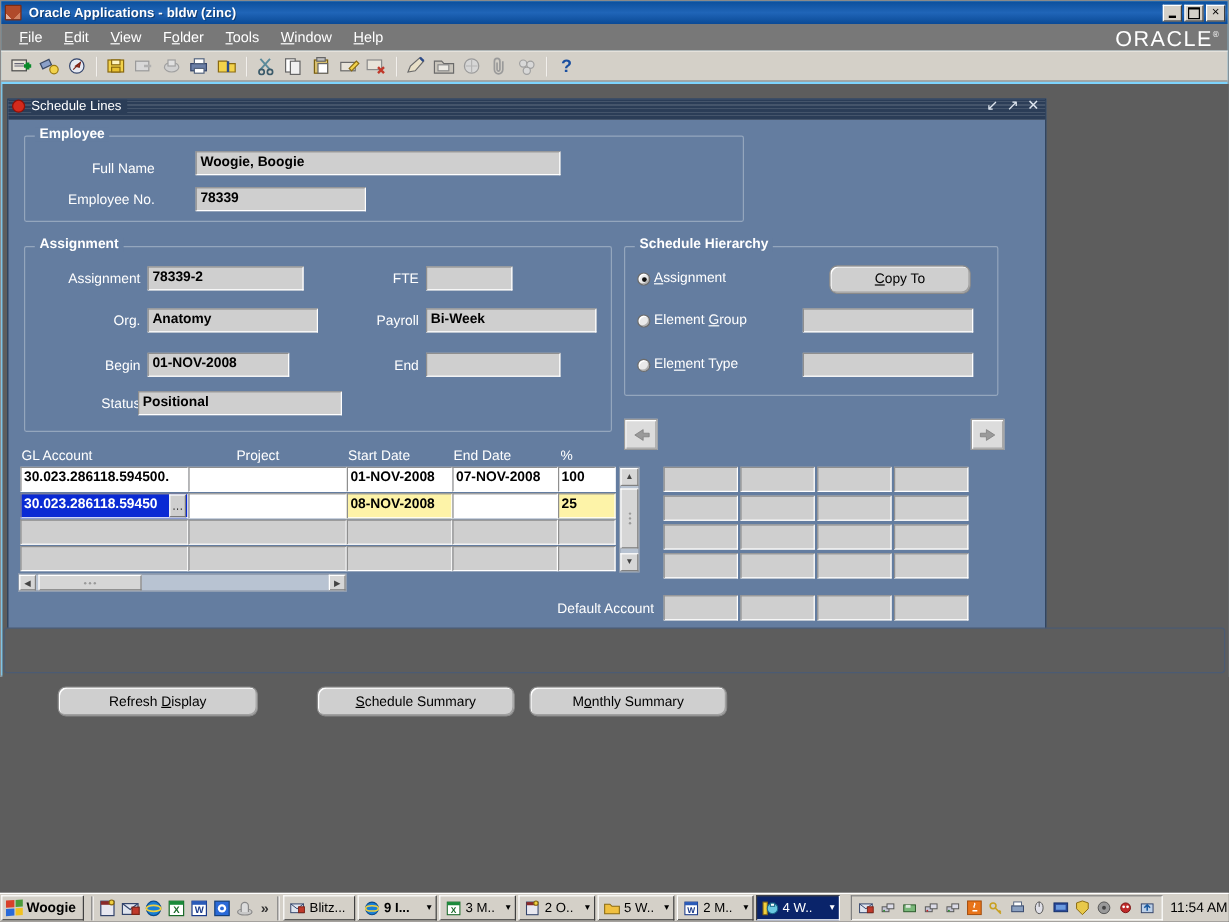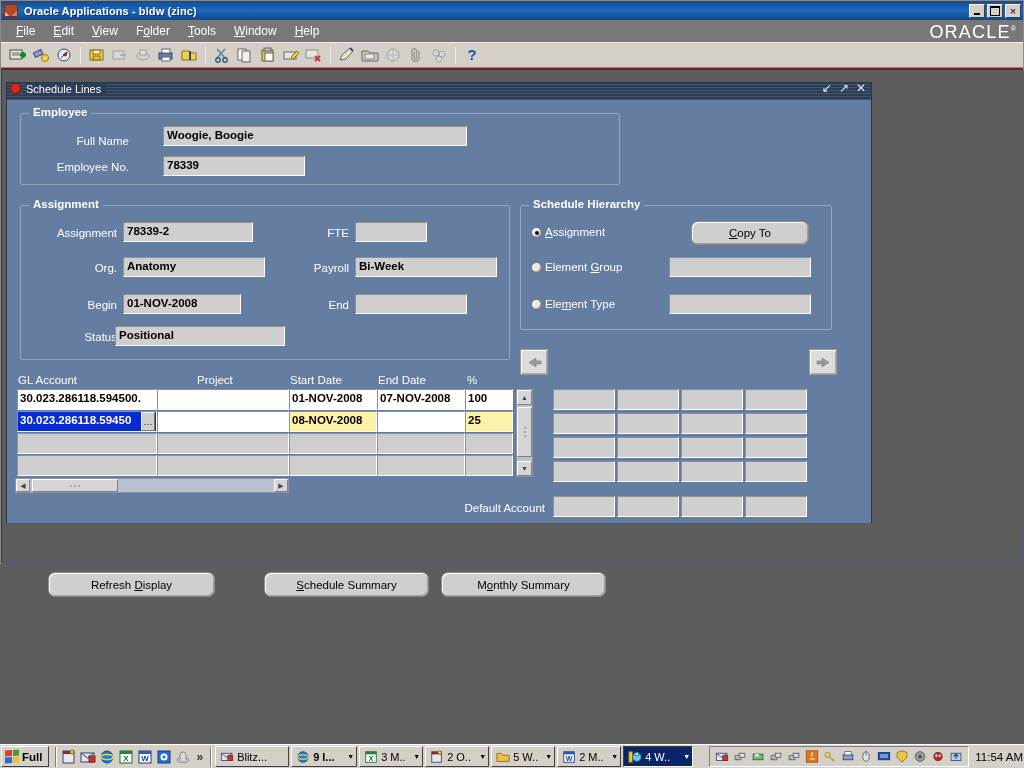--- a/index.html
+++ b/index.html
@@ -10,21 +10,21 @@
     background: #5d5d5d;
     font-family: "Liberation Sans", sans-serif;
     -webkit-font-smoothing: none;
   }
   * { box-sizing: border-box; }
 
   
   .app-window {
     position: absolute; left: 0; top: 0;
     width: 1024px; height: 564px;
-    background: #7f1d1d;
+    background: #7dd3fc;
     border: 1px solid #8a8a8a;
   }
 
   
   .titlebar {
     height: 19px;
     background: linear-gradient(to bottom, #0b4f9c 0%, #2065b8 50%, #0a4a96 100%);
     display: flex; align-items: center;
     padding: 0 2px 0 3px;
     color: #fff;
@@ -774,21 +774,21 @@
 
 <div class="taskbar">
 
   <div class="start-btn">
     <span class="flag">
       <i style="background:#d8402a"></i>
         <i style="background:#4a9a3a"></i>
       <i style="background:#2a6ad8"></i>
         <i style="background:#f0c020"></i>
     </span>
-    <span>Full</span>
+    <span>Woogie</span>
   </div>
 
   <div class="tb-divider"></div>
 
   <div class="quick-launch">
     <span class="ql-icon">
       <svg width="16" height="16" viewBox="0 0 16 16">
           <rect x="2" y="2" width="11" height="12" fill="#e8e8f0" stroke="#33446b"></rect>
           <rect x="2" y="2" width="11" height="3" fill="#8a2a2a"></rect>
           <circle cx="11" cy="3" r="2" fill="#f0d040" stroke="#8a6a10"></circle>
@@ -835,21 +835,21 @@
         </svg>
     </span>
   </div>
 
   <span class="chev">»</span>
 
   <div class="tb-divider"></div>
 
   <div class="task-strip">
 
-    <div class="task-btn" style="width:74px;">
+    <div class="task-btn" style="width:60px;">
       <span class="tb-ico">
         <svg width="14" height="13" viewBox="0 0 16 16">
             <rect x="1" y="4" width="13" height="9" fill="#dfe4ee" stroke="#33446b"></rect>
             <path d="M1 4l6.5 5L14 4" fill="none" stroke="#33446b"></path>
             <rect x="9" y="7" width="6" height="6" fill="#c0392b" stroke="#7a2418"></rect>
           </svg>
       </span>
       <span class="tb-lbl">Blitz...</span>
     </div>
 

